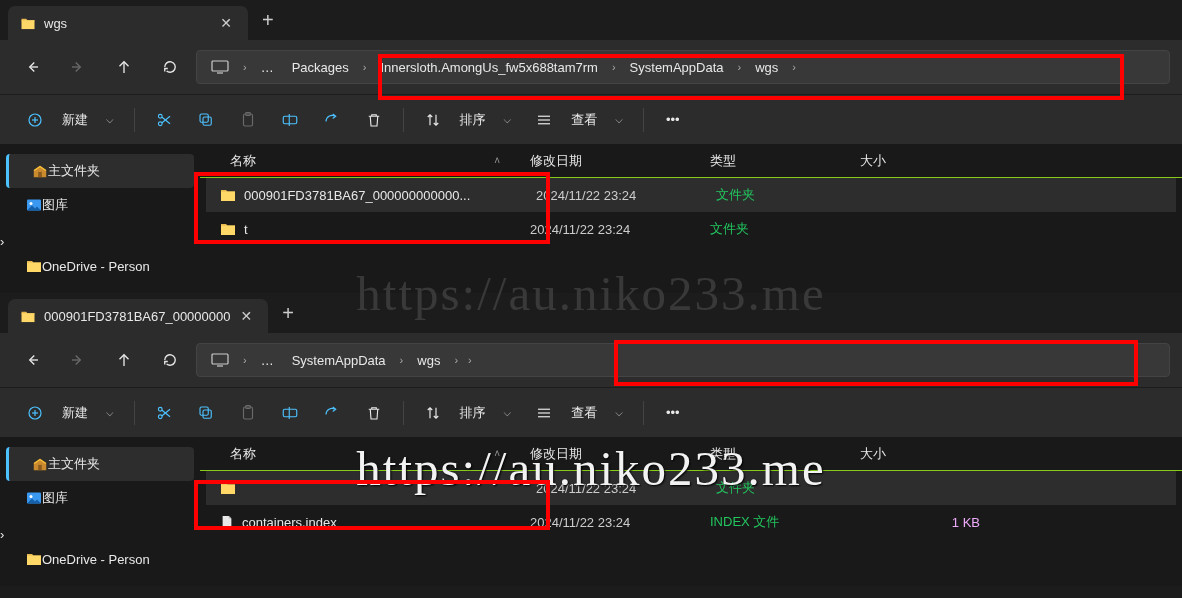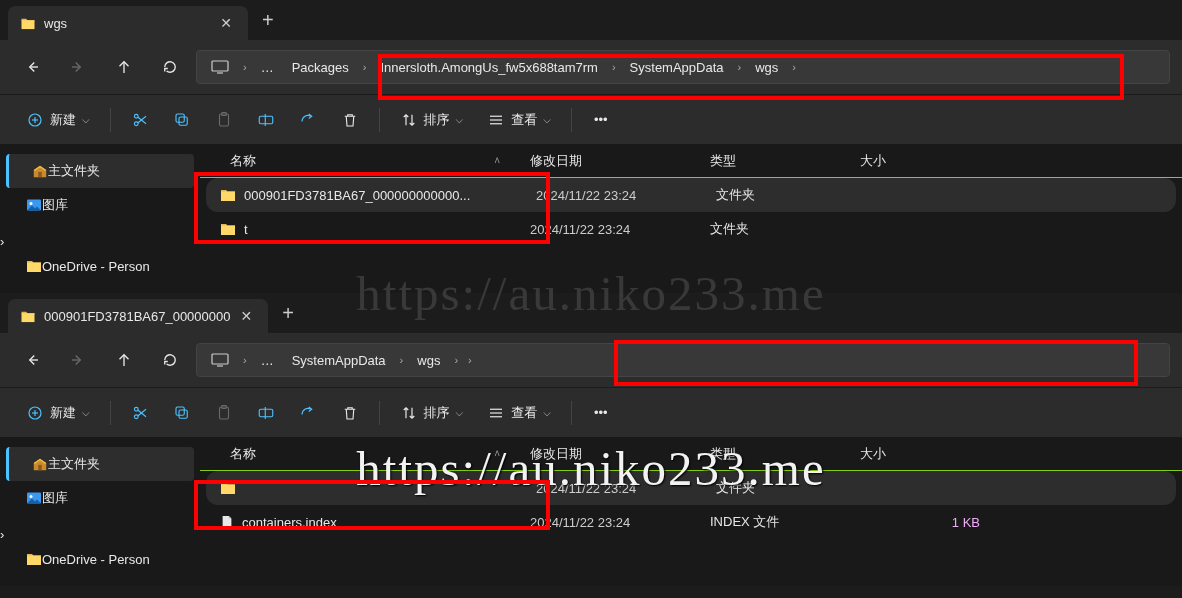--- a/index.html
+++ b/index.html
@@ -19,45 +19,45 @@
   .navbar { display: flex; align-items: center; height: 54px; background: #2c2c2c; padding: 0 12px; gap: 6px; }
   .nav-btn { width: 40px; height: 36px; display: flex; align-items: center; justify-content: center; color: #e8e8e8; border-radius: 4px; }
   .nav-btn.dim { color: #6a6a6a; }
   .addr { display: flex; align-items: center; flex: 1; height: 34px; background: #383838; border-radius: 4px; padding: 0 6px; gap: 2px; border: 1px solid #444; }
   .addr .seg { display: flex; align-items: center; padding: 0 8px; height: 100%; white-space: nowrap; }
   .addr .chev { color: #aaa; padding: 0 4px; font-size: 11px; }
   .addr .monico { width: 18px; height: 14px; }
 
   
   .toolbar { display: flex; align-items: center; height: 50px; background: #2c2c2c; padding: 0 16px; gap: 4px; border-top: 1px solid #1c1c1c; }
-  .tbtn { height: 36px; display: flex; align-items: center; justify-content: center; padding: 0 10px; color: #e8e8e8; border-radius: 4px; gap: 6px; }
+  .tbtn { height: 36px; display: flex; align-items: center; justify-content: center; padding: 0 10px; color: #e8e8e8; border-radius: 4px; gap: 18px; }
   .tbtn.dim { color: #6a6a6a; }
   .tbtn .ico { width: 18px; height: 18px; display:flex; align-items:center; justify-content:center; }
   .sep { width: 1px; height: 24px; background: #444; margin: 0 6px; }
 
   
   .content { display: flex; background: #191919; min-height: 110px; }
   .sidebar { width: 200px; padding: 10px 0; }
   .side-item { display: flex; align-items: center; gap: 0; height: 34px; padding: 0 16px 0 26px; }
   .side-item.sel { background: #2d2d2d; border-left: 3px solid #4cc2ff; padding-left: 23px; border-radius: 4px; margin: 0 6px; }
   .side-item-wrap { position: relative; }
   .filepane { flex: 1; }
   .colhdr { display: flex; height: 34px; align-items: center; border-bottom: 1px solid #84cc16; color: #e8e8e8; font-size: 13px; }
   .colhdr .c-name { width: 330px; padding-left: 30px; display:flex; align-items:center; justify-content:space-between;}
   .colhdr .c-date { width: 180px; }
   .colhdr .c-type { width: 150px; }
   .colhdr .c-size { width: 120px; }
   .colhdr .sort-ind { color:#999; font-size:10px; margin-right: 30px;}
   .row { display: flex; height: 34px; align-items: center; }
-  .row.sel { background: #2d2d2d; border-radius: 12px; margin: 0 6px; }
+  .row.sel { background: #2d2d2d; border-radius: 0; margin: 0 6px; }
   .row .c-name { width: 330px; padding-left: 20px; display: flex; align-items: center; gap: 8px; overflow: hidden; }
   .row.sel .c-name { padding-left: 14px; }
   .row .c-name .lbl { white-space: nowrap; overflow: hidden; text-overflow: ellipsis; }
   .row .c-date { width: 180px; color:#ccc; }
-  .row .c-type { width: 150px; color:#e5e5e5; }
+  .row .c-type { width: 150px; color:#22c55e; }
   .row .c-size { width: 120px; color:#f0abfc; text-align:right; }
 
   
   .hl { position: absolute; border: 4px solid #ff0000; pointer-events: none; z-index: 50; }
 
   
   .ico-folder { fill: #ffd868; }
   .ico-folder-dark { fill: #e6b84f; }
   .ico-home-body { fill: #f5c038; }
   .ico-gallery { fill:#3a98f0; }

